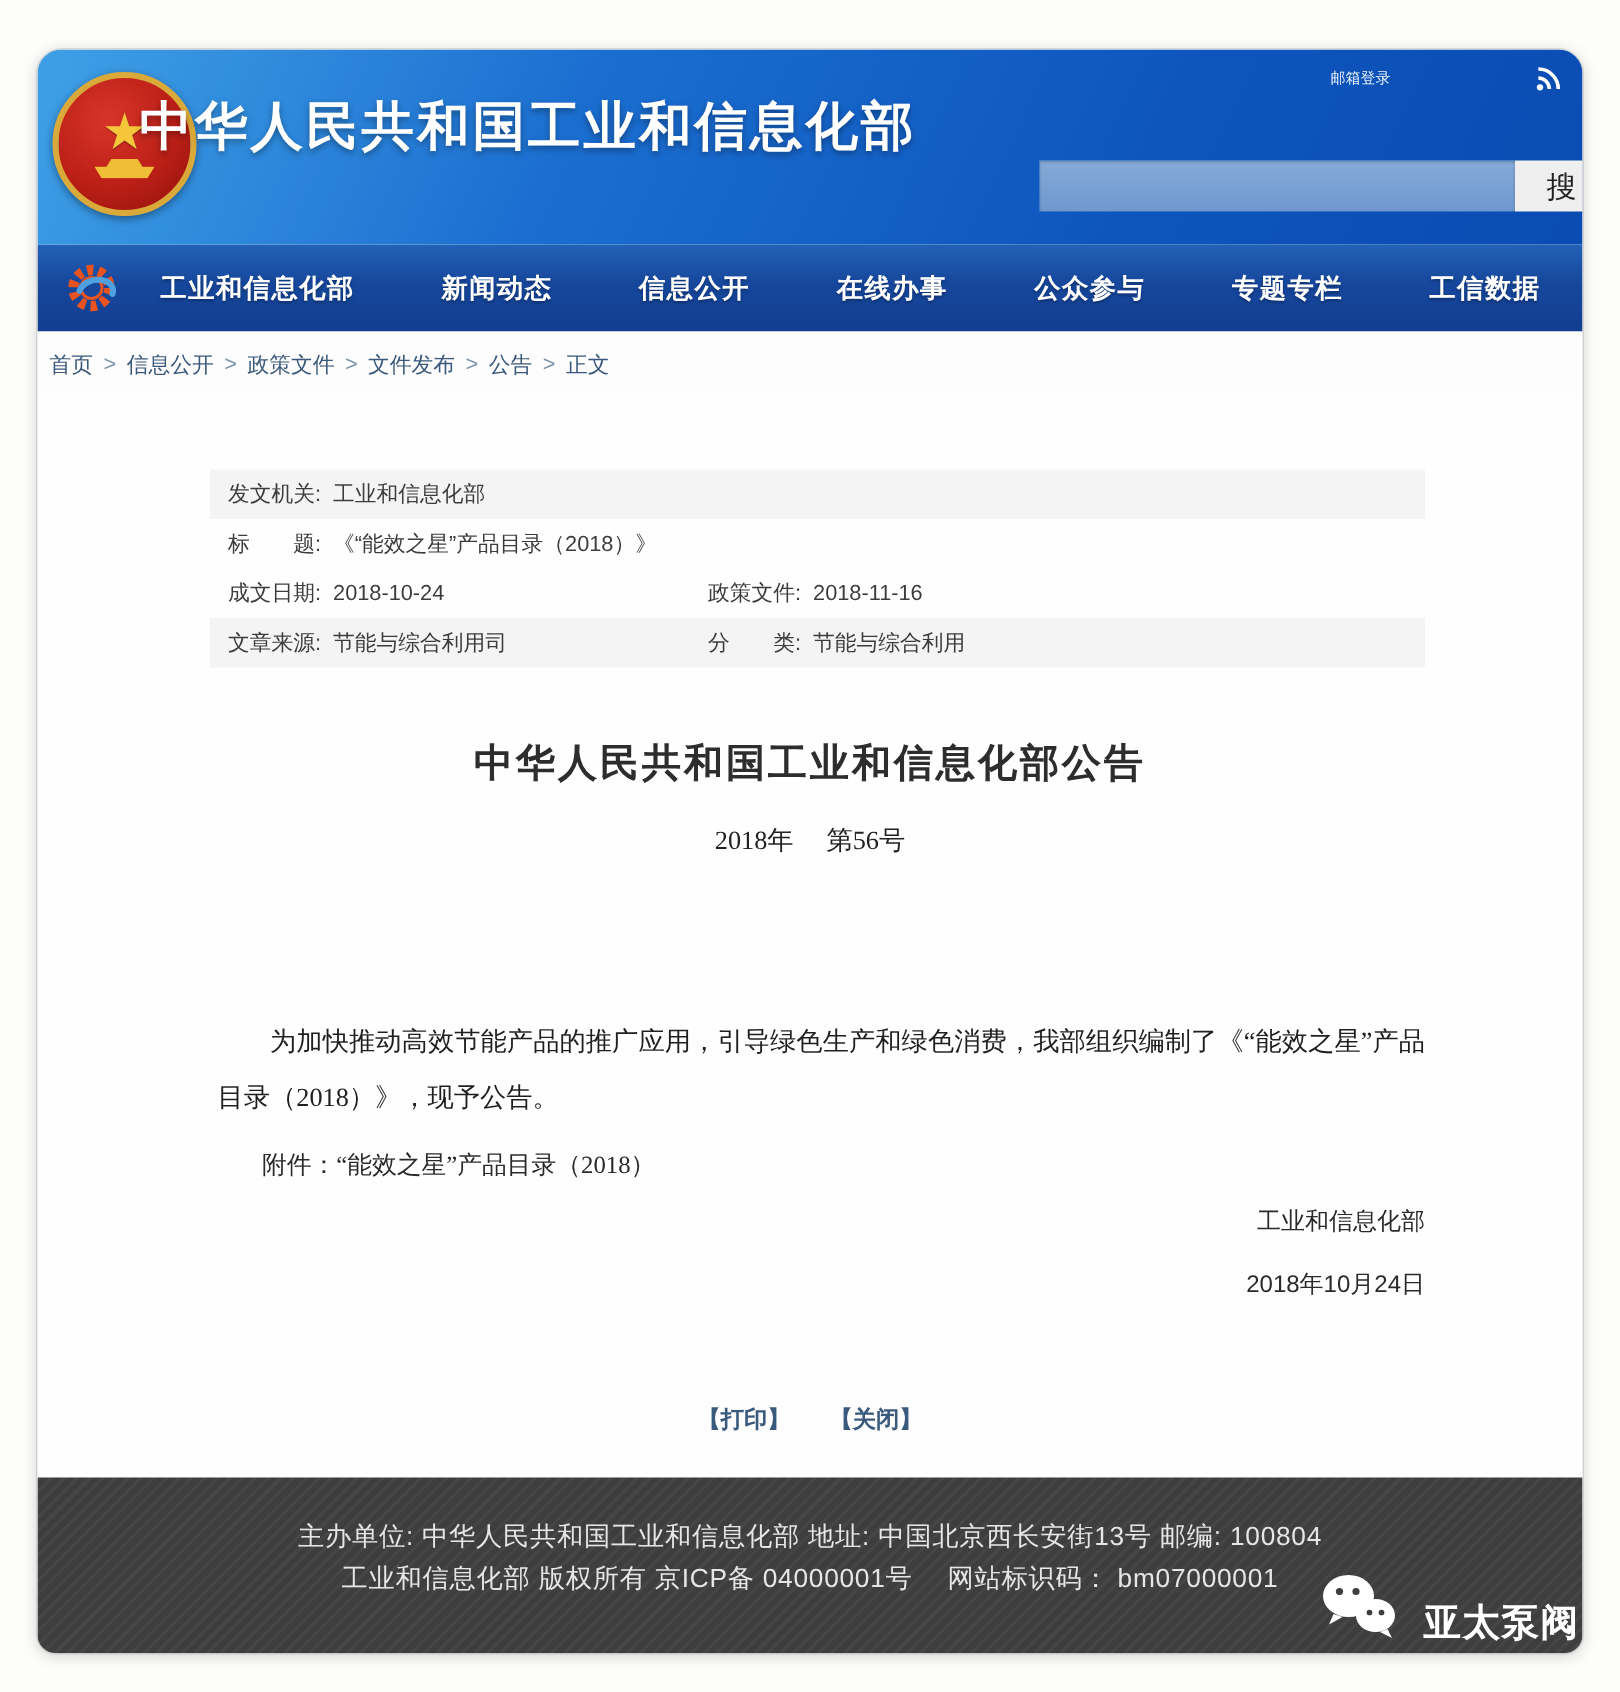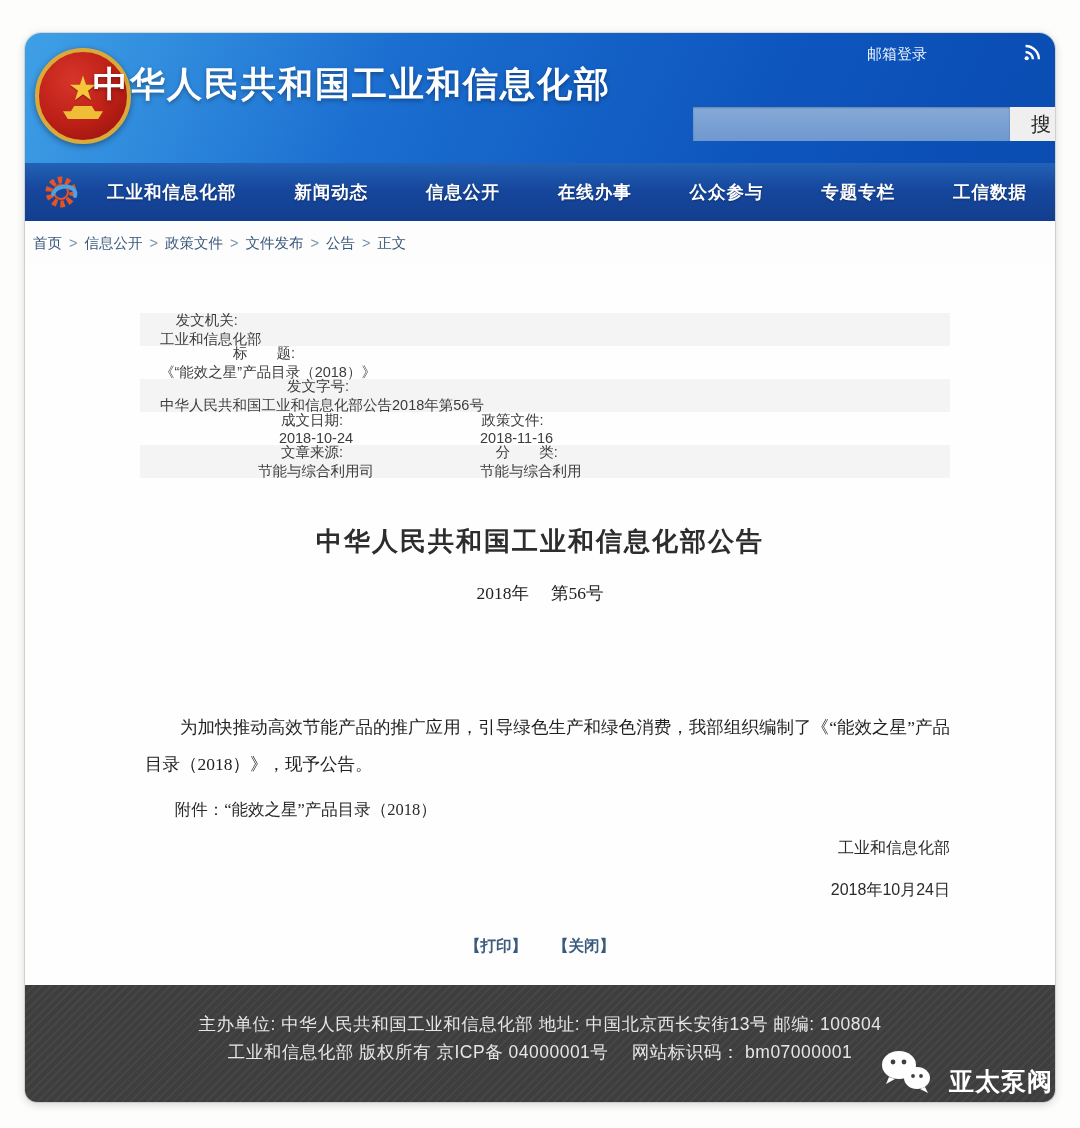--- a/index.html
+++ b/index.html
@@ -34,21 +34,21 @@
   }
   .emblem-star { color:#f5c53a; font-size:34px; line-height:30px; text-shadow:0 1px 1px rgba(0,0,0,.4); }
   .emblem-gate { width:40px; height:13px; margin-top:3px; background:#f0bd36; clip-path:polygon(12% 100%, 0 40%, 20% 40%, 28% 0, 72% 0, 80% 40%, 100% 40%, 88% 100%); }
   .title-wrap { position:absolute; left:68px; top:28px; }
   .site-title {
     color:#fff; font-size:35px; font-weight:bold; letter-spacing:2px;
     text-shadow:0 2px 4px rgba(0,0,0,.35); white-space:nowrap;
   }
   .site-subtitle { margin-top:13px; color:#d9eafb; font-size:12.5px; letter-spacing:.2px; }
   .mail-login {
-    position:absolute; right:128px; top:12px; color:#eaf3fd; font-size:15px;
+    position:absolute; right:128px; top:12px; color:#eaf3fd; font-size:10px;
     text-decoration:none; cursor:pointer;
   }
   .rss { position:absolute; right:12px; top:8px; width:22px; height:22px; cursor:pointer; }
   .search-input {
     position:absolute; left:668px; top:74px; width:317px; height:34px;
     border:none; outline:none;
     background:linear-gradient(180deg,#86aad8,#6f98cf);
     box-shadow:inset 0 1px 2px rgba(0,0,0,.25);
     padding:0 10px; font-size:15px; color:#123;
   }
@@ -79,21 +79,21 @@
     font-size:14.5px; color:#39587a;
   }
   .crumb { cursor:pointer; }
   .crumb-sep { margin:0 7px; color:#7a93ab; }
 
   
   .content { flex:1 1 auto; background:#fefefe; position:relative; }
   .meta-table { margin:48px 105px 0 115px; font-size:14.5px; color:#3c3c3c; }
   .meta-row { height:33px; display:flex; align-items:center; padding-left:12px; }
   .meta-row.shade { background:#f4f4f4; }
-  .m-cell { display:flex; align-items:center;flex-direction:column; }
+  .m-cell { display:flex; align-items:center; }
   .m-cell.w1 { width:320px; flex:0 0 320px; }
   .m-label { white-space:pre; }
   .m-value { margin-left:8px; white-space:pre; }
 
   .doc-title {
     margin-top:46px; text-align:center;
     font-size:26px; font-weight:bold; color:#2d2d2d; letter-spacing:2px;
     font-family:"Liberation Sans", sans-serif;
   }
   .doc-number {
@@ -200,26 +200,20 @@
       <div class="meta-row shade">
         <div class="m-cell">
           <span class="m-label">发文机关:</span>
           <span class="m-value">工业和信息化部</span>
         </div>
       </div>
       <div class="meta-row">
         <div class="m-cell">
           <span class="m-label">标　　题:</span>
           <span class="m-value">《“能效之星”产品目录（2018）》</span>
-        </div>
-      </div>
-      <div class="meta-row shade">
-        <div class="m-cell">
-          <span class="m-label">发文字号:</span>
-          <span class="m-value">中华人民共和国工业和信息化部公告2018年第56号</span>
         </div>
       </div>
       <div class="meta-row">
         <div class="m-cell w1">
           <span class="m-label">成文日期:</span>
           <span class="m-value">2018-10-24</span>
         </div>
         <div class="m-cell">
           <span class="m-label">政策文件:</span>
           <span class="m-value">2018-11-16</span>

